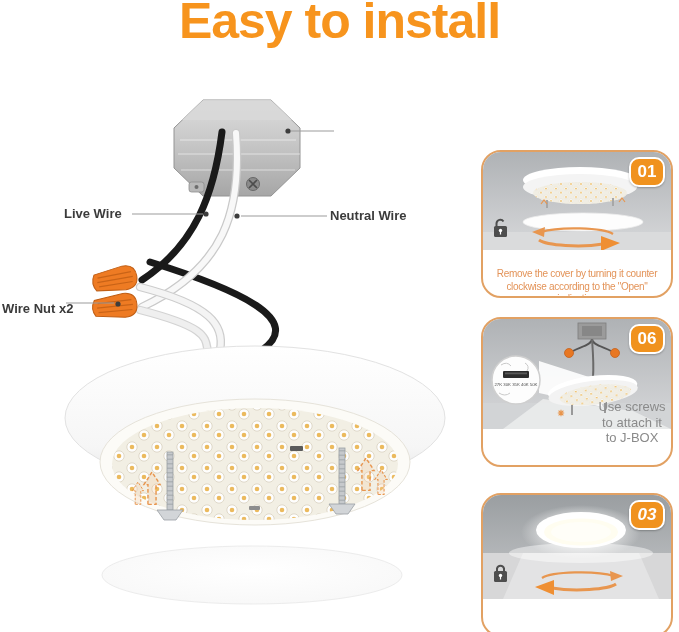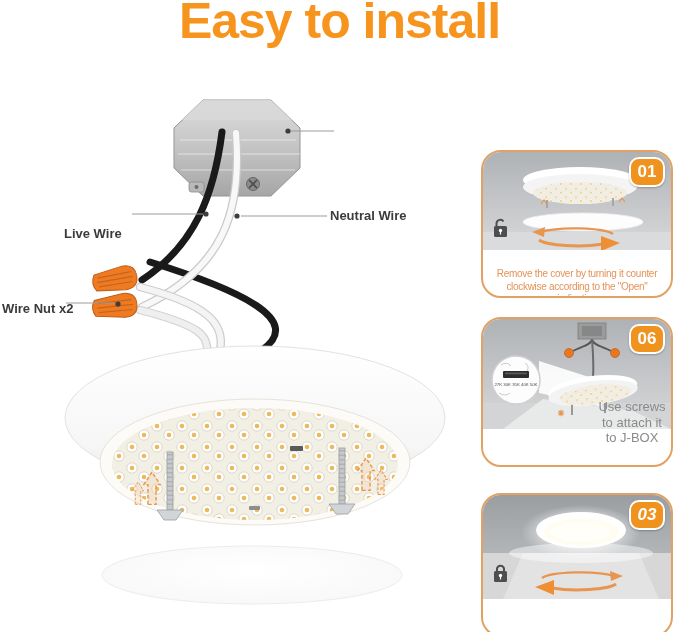--- a/index.html
+++ b/index.html
@@ -7,21 +7,21 @@
     --caption-orange:#E39358; --label-text:#3B3B3B; --note-gray:#8A8A8A;
   }
   html,body{margin:0;padding:0;background:#fff;}
   .canvas{position:relative;width:679px;height:632px;background:#fff;overflow:hidden;
           font-family:"Liberation Sans",sans-serif;}
   .title{position:absolute;top:-8px;left:0;right:0;text-align:center;
          font-size:50px;font-weight:bold;color:var(--accent-orange);letter-spacing:-1px;}
   .diagram-svg{position:absolute;left:0;top:0;width:679px;height:632px;}
   .dlabel{position:absolute;color:var(--label-text);font-size:13px;font-weight:bold;white-space:nowrap;}
   #lbl-junction{left:338px;top:123px;}
-  #lbl-live{left:64px;top:206px;margin-top:20px;}
+  #lbl-live{left:64px;top:206px;}
   #lbl-neutral{left:330px;top:208px;}
   #lbl-nut{left:2px;top:301px;}
   .card{position:absolute;left:481px;width:192px;background:#fff;border:2px solid var(--card-border);
         border-radius:20px;overflow:hidden;box-sizing:border-box;}
   #card-1{top:150px;height:148px;}
   #card-2{top:317px;height:150px;}
   #card-3{top:493px;height:144px;font-style:italic;}
   .card-img{position:relative;width:100%;}
   #card-1 .card-img{height:98px;border-radius:20px;}
   #card-2 .card-img{height:110px;}

